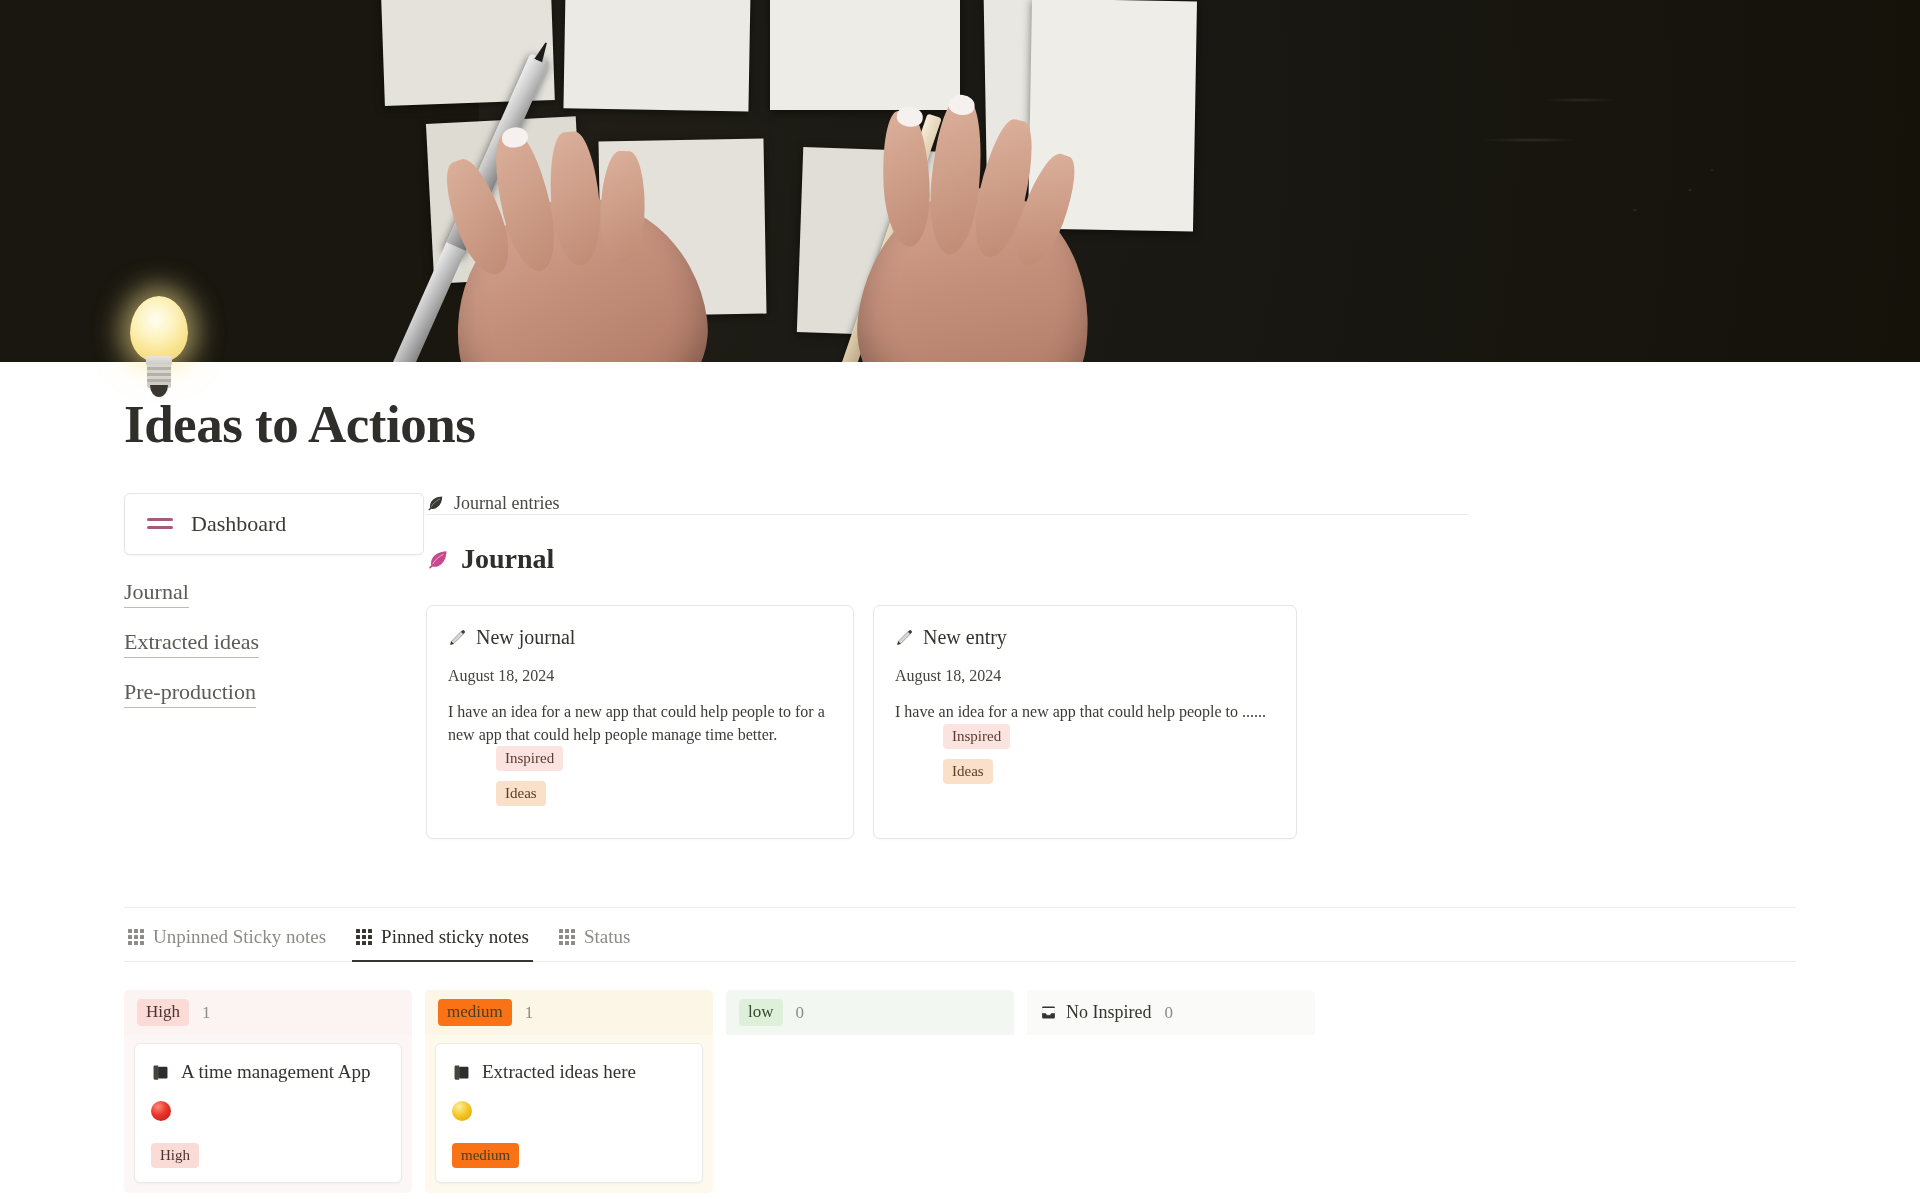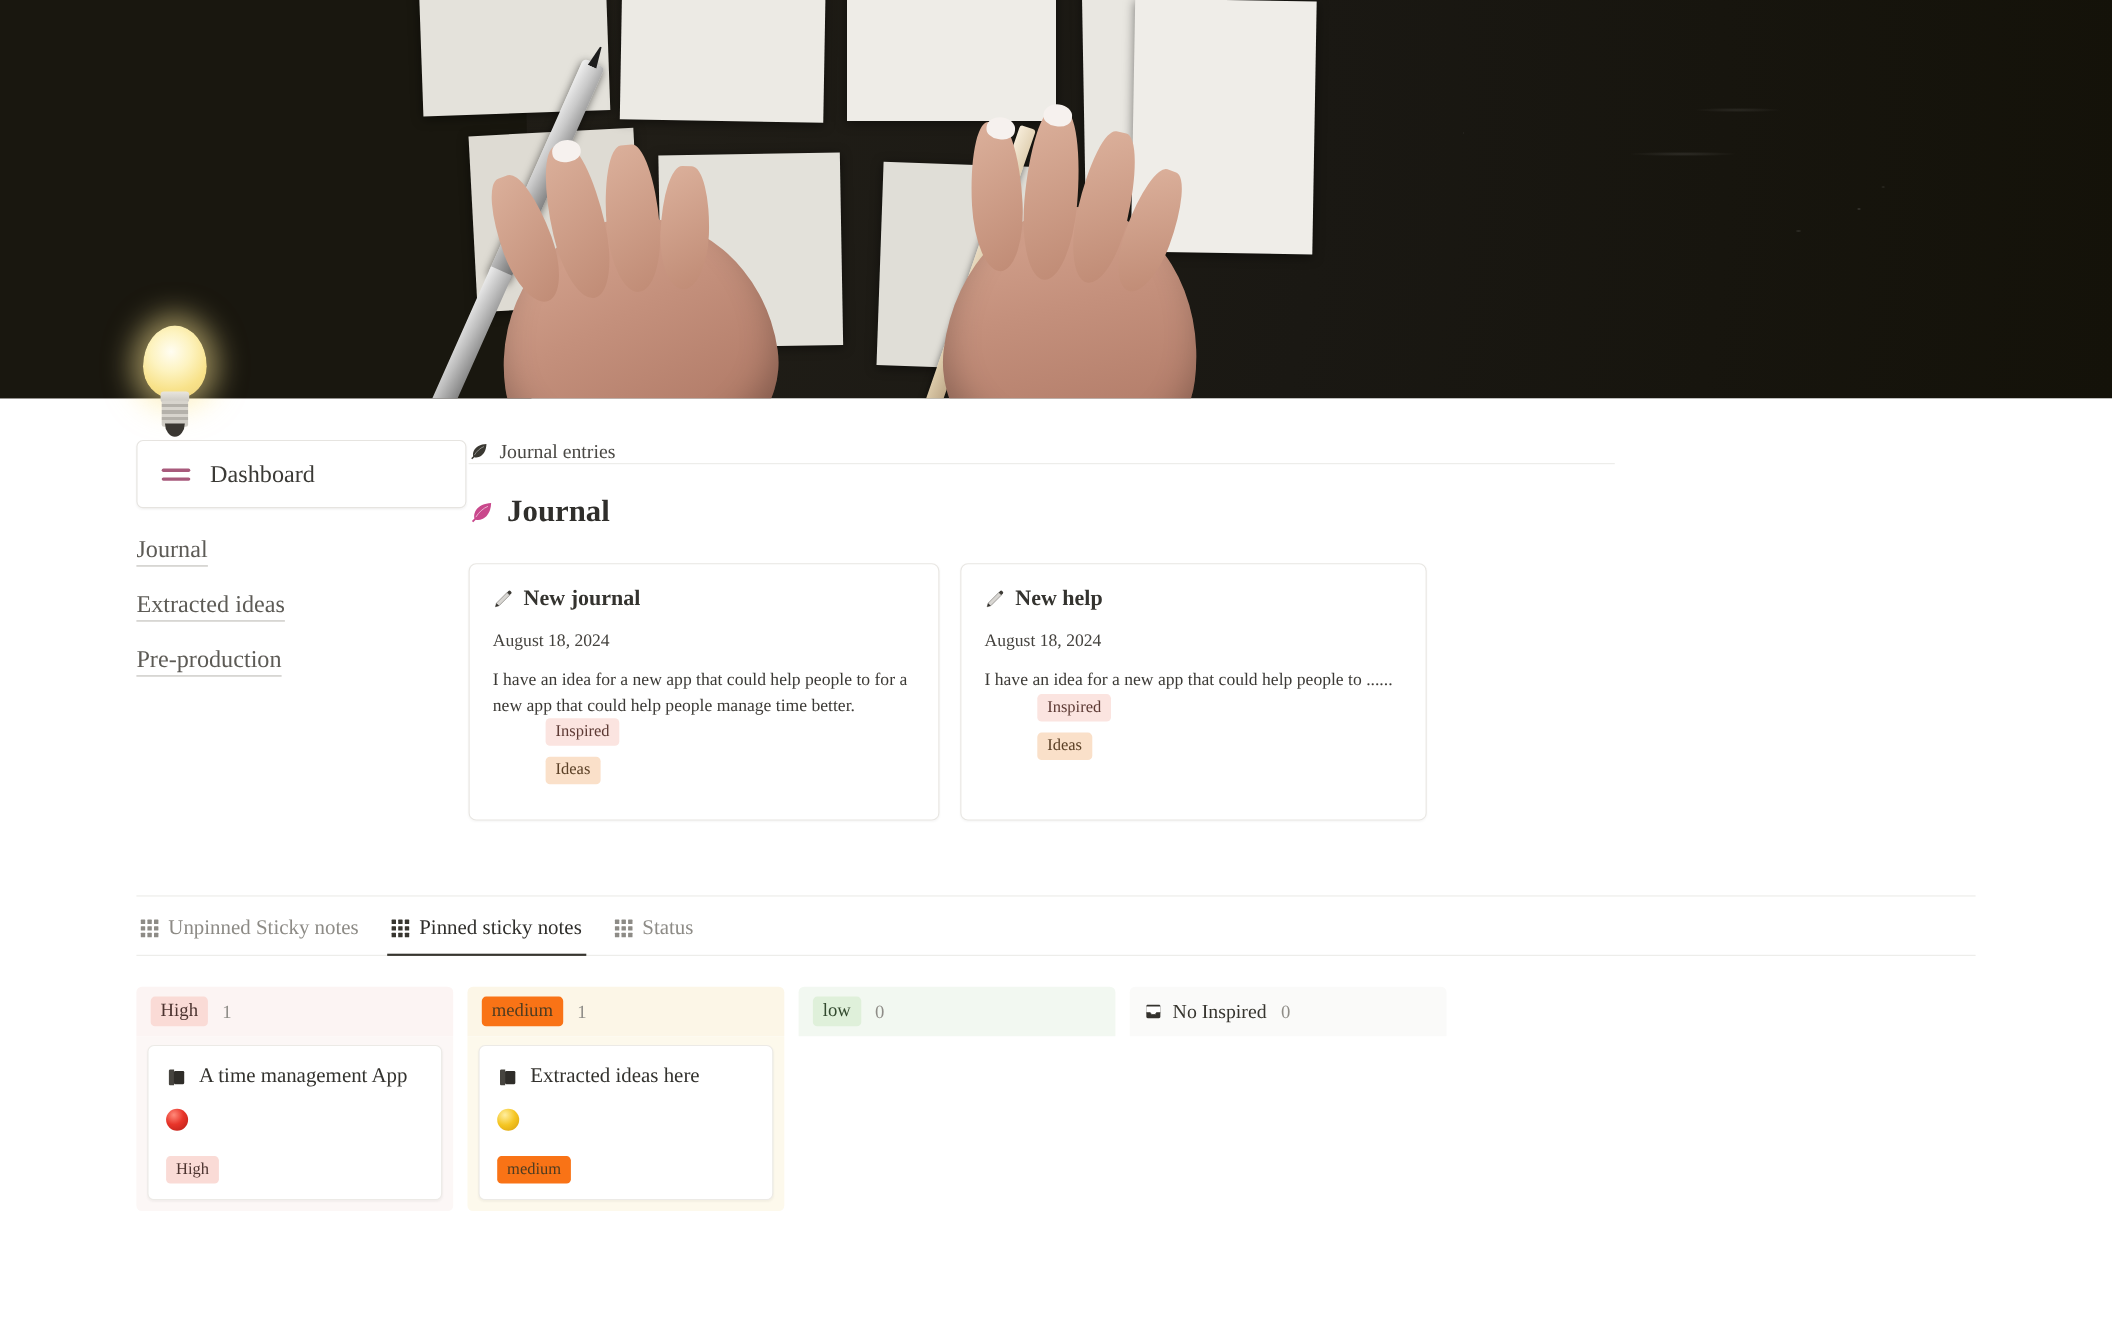--- a/index.html
+++ b/index.html
@@ -251,21 +251,21 @@
     border: 1px solid #e8e6e2;
     border-radius: 7px;
     padding: 20px 21px 22px 21px;
     box-shadow: 0 1px 2px rgba(15,15,15,0.035);
   }
   .jcard.c1 { width: 428px; min-height: 207px; }
   .jcard.c2 { width: 424px; min-height: 207px; }
 
   .jcard-title {
     display: flex; align-items: center; gap: 9px;
-    font-size: 20px; color: #34332f; margin-bottom: 18px; font-weight: bold;
+    font-size: 20px; color: #34332f; margin-bottom: 18px;
   }
   .pencil-ico { width: 19px; height: 19px; flex: 0 0 19px; }
   .jcard-date { font-size: 16px; color: #45433f; margin-bottom: 16px; }
   .jcard-text { font-size: 16px; line-height: 1.42; color: #3c3a36; }
 
   .tag {
     display: inline-block;
     font-size: 15px;
     padding: 3px 9px 4px 9px;
     border-radius: 4px;
@@ -384,20 +384,21 @@
 
 <div class="bulb-wrap">
   <div class="bulb-glass"></div>
   <div class="bulb-neck"></div>
   <div class="bulb-base"></div>
   <div class="bulb-tip"></div>
 </div>
 
 <div class="page">
 
+  <h1 class="page-title">Ideas to Actions</h1>
 
   <div class="content-row">
 
     <div class="sidebar">
       <div class="dashboard-card">
         <span class="dash-icon">
           <i></i>
             <i></i>
         </span>
         <span class="dashboard-label">Dashboard</span>
@@ -457,21 +458,21 @@
 
         <div class="jcard c2">
           <div class="jcard-title">
             <span class="pencil-ico">
               <svg viewBox="0 0 24 24" width="19" height="19" aria-hidden="true">
                 <path d="M3 21l1.2-4.2L16.4 4.6l3 3L7.2 19.8 3 21z" fill="#d8d6d2" stroke="#7d7b76" stroke-width="0.8"></path>
                 <path d="M16.4 4.6l3 3 1.6-1.6a1.6 1.6 0 0 0 0-2.3l-.7-.7a1.6 1.6 0 0 0-2.3 0l-1.6 1.6z" fill="#3f3d38"></path>
                 <path d="M3 21l1.2-4.2 3 3L3 21z" fill="#33312d"></path>
               </svg>
             </span>
-            <span>New help</span>
+            <span>New entry</span>
           </div>
           <div class="jcard-date">August 18, 2024</div>
           <div class="jcard-text">I have an idea for a new app that could help people to ......</div>
           <div class="tag-row">
             <span class="tag tag-inspired">Inspired</span>
           </div>
           <div class="tag-row">
             <span class="tag tag-ideas">Ideas</span>
           </div>
         </div>

